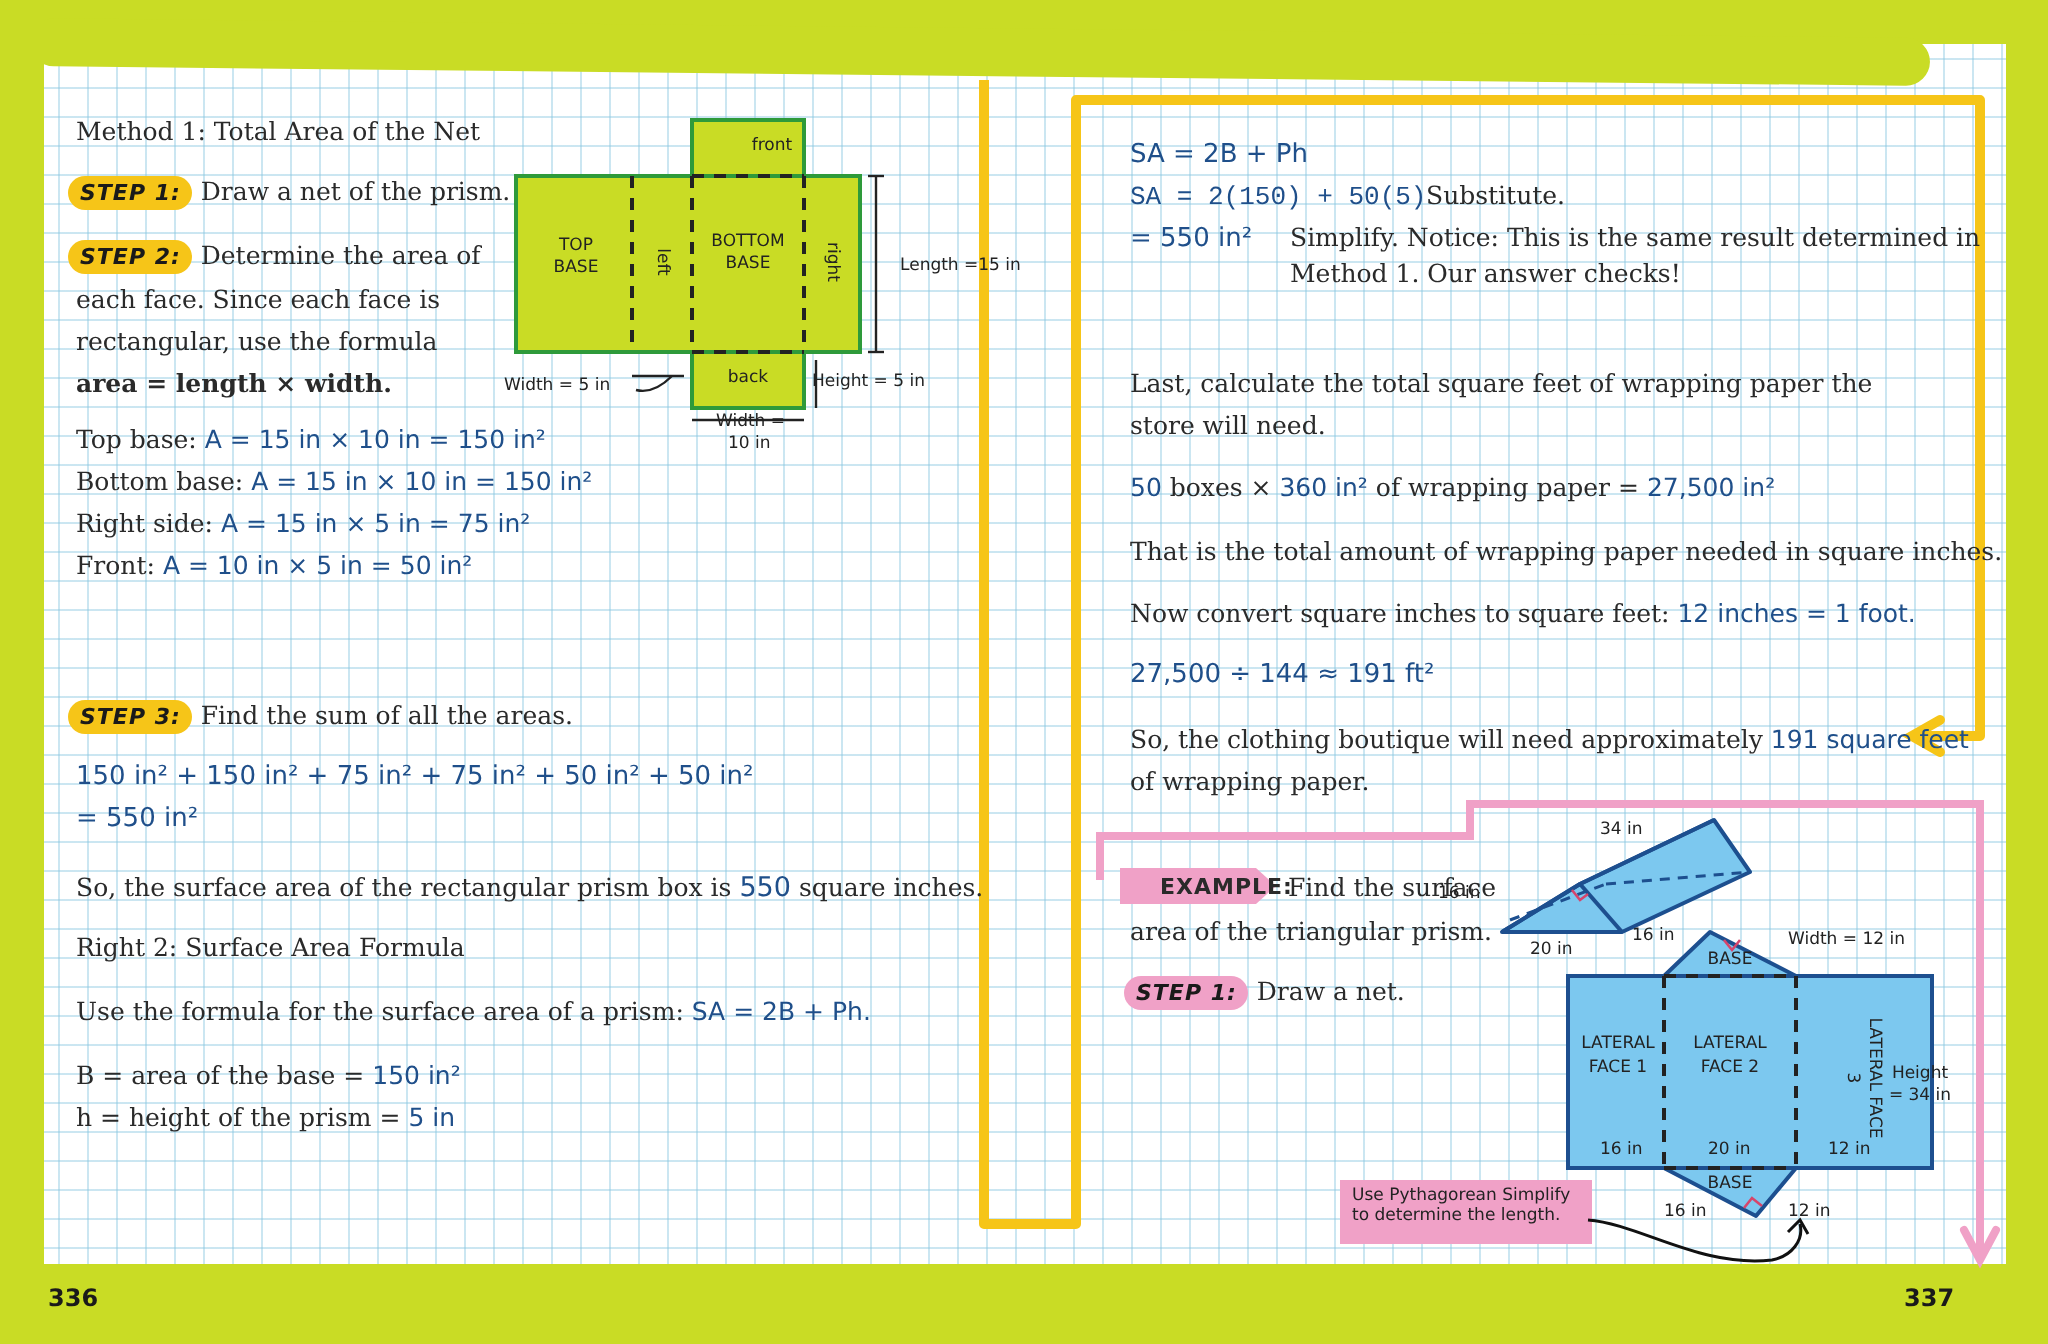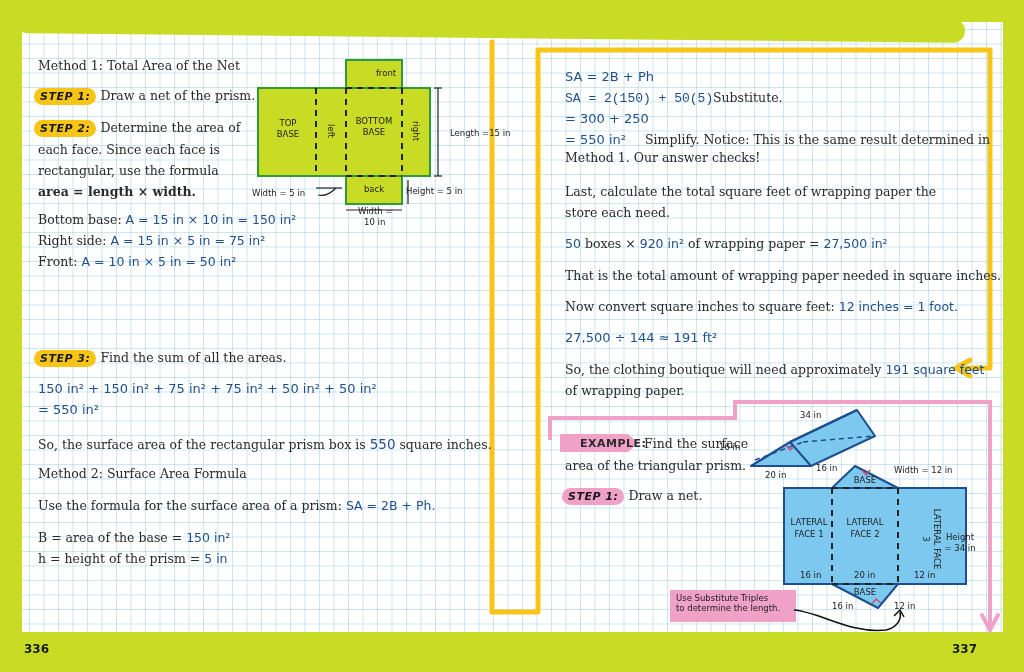--- a/index.html
+++ b/index.html
@@ -92,63 +92,63 @@
   <div class="abs net-label" style="left:154px;top:68px;width:24px;transform:rotate(90deg);">right</div>
   <div class="abs net-label" style="left:96px;top:126px;width:56px;">back</div>
   <div class="abs dimtxt" style="left:184px;top:70px;padding-left:16px;">Length =15 in</div>
   <div class="abs dimtxt" style="left:2px;top:130px;">Width = 5 in</div>
   <div class="abs dimtxt" style="left:156px;top:128px;">Height = 5 in</div>
   <div class="abs dimtxt" style="left:108px;top:148px;">Width =</div>
   <div class="abs dimtxt" style="left:114px;top:159px;">10 in</div>
 </div>
 
 <div class="abs" style="left:38px;top:212px;">
+  <div class="serif" style="height:21px;white-space:nowrap;"><span>Top base:</span> <span class="blue">A = 15 in × 10 in = 150 in²</span></div>
   <div class="serif" style="height:21px;white-space:nowrap;"><span>Bottom base:</span> <span class="blue">A = 15 in × 10 in = 150 in²</span></div>
   <div class="serif" style="height:21px;white-space:nowrap;"><span>Right side:</span> <span class="blue">A = 15 in × 5 in = 75 in²</span></div>
   <div class="serif" style="height:21px;white-space:nowrap;"><span>Front:</span> <span class="blue">A = 10 in × 5 in = 50 in²</span></div>
 </div>
 
 <div class="line serif" style="left:34px;top:350px;">
   <span class="pill pill-yellow">STEP 3:</span>
   <span>Find the sum of all the areas.</span>
 </div>
 <div class="line blue" style="left:38px;top:381px;font-size:13px;">150 in² + 150 in² + 75 in² + 75 in² + 50 in² + 50 in²</div>
 <div class="line blue" style="left:38px;top:402px;font-size:13px;">= 550 in²</div>
 
 <div class="line serif" style="left:38px;top:436px;">
   <span>So, the surface area of the rectangular prism box is </span><span class="blue" style="font-size:13.5px;">550</span><span> square inches.</span>
 </div>
 
 <div class="line serif" style="left:38px;top:466px;">
-  <span>Method 2:</span>
+  <span>Right 2:</span>
   <span>Surface Area Formula</span>
 </div>
 
 <div class="line serif" style="left:38px;top:498px;">
   <span>Use the formula for the surface area of a prism: </span><span class="blue">SA = 2B + Ph.</span>
 </div>
 
 <div class="abs" style="left:38px;top:530px;">
   <div class="serif" style="height:21px;white-space:nowrap;"><span>B = area of the base = </span><span class="blue">150 in²</span></div>
   <div class="serif" style="height:21px;white-space:nowrap;"><span>h = height of the prism = </span><span class="blue">5 in</span></div>
 </div>
 
 <div class="abs" style="left:565px;top:66px;">
   <div style="height:21px;white-space:nowrap;"><span class="blue" style="font-size:13px;">SA = 2B + Ph</span></div>
   <div style="height:21px;white-space:nowrap;"><span class="blue" style="font-size:13px;display:inline-block;width:148px;font-family:Liberation Mono, monospace;">SA = 2(150) + 50(5)</span><span class="serif">Substitute.</span></div>
-  <div style="height:21px;white-space:nowrap;"><span class="blue" style="font-size:13px;">= 300 + 250</span></div>
   <div style="height:21px;white-space:nowrap;"><span class="blue" style="font-size:13px;display:inline-block;width:80px;">= 550 in²</span><span class="serif">Simplify. Notice: This is the same result determined in</span></div>
-  <div class="serif" style="height:21px;white-space:nowrap;">Method 1. Our answer checks!</div>
+  <div class="serif" style="height:21px;padding-left:80px;white-space:nowrap;">Method 1. Our answer checks!</div>
 </div>
 
 <div class="line serif" style="left:565px;top:184px;">Last, calculate the total square feet of wrapping paper the</div>
-<div class="line serif" style="left:565px;top:205px;">store each need.</div>
+<div class="line serif" style="left:565px;top:205px;">store will need.</div>
 
 <div class="line serif" style="left:565px;top:236px;">
-  <span class="blue">50</span><span> boxes × </span><span class="blue">920 in²</span><span> of wrapping paper = </span><span class="blue">27,500 in²</span>
+  <span class="blue">50</span><span> boxes × </span><span class="blue">360 in²</span><span> of wrapping paper = </span><span class="blue">27,500 in²</span>
 </div>
 
 <div class="line serif" style="left:565px;top:268px;">That is the total amount of wrapping paper needed in square inches.</div>
 
 <div class="line serif" style="left:565px;top:299px;">
   <span>Now convert square inches to square feet: </span><span class="blue">12 inches = 1 foot.</span>
 </div>
 
 <div class="line blue" style="left:565px;top:330px;font-size:13px;">27,500 ÷ 144 ≈ 191 ft²</div>
 
@@ -207,19 +207,19 @@
   <div class="abs dimtxt" style="left:20px;top:114px;">16 in</div>
   <div class="abs dimtxt" style="left:74px;top:114px;">20 in</div>
   <div class="abs dimtxt" style="left:134px;top:114px;">12 in</div>
   <div class="abs net-label" style="left:62px;top:131px;width:46px;">BASE</div>
   <div class="abs dimtxt" style="left:164px;top:76px;width:32px;white-space:normal;text-align:center;line-height:11px;">Height = 34 in</div>
   <div class="abs dimtxt" style="left:52px;top:145px;">16 in</div>
   <div class="abs dimtxt" style="left:114px;top:145px;">12 in</div>
 </div>
 
 <div class="abs" style="left:670px;top:590px;width:126px;height:32px;background:#f0a1c7;padding:3px 6px;box-sizing:border-box;">
-  <div class="dimtxt">Use Substitute Triples</div>
+  <div class="dimtxt">Use Pythagorean Simplify</div>
   <div class="dimtxt">to determine the length.</div>
 </div>
 <svg class="abs" style="left:790px;top:600px;" width="120" height="40">
   <path d="M4 10 C30 12, 60 34, 96 30 C106 28, 112 20, 110 12" fill="none" stroke="#111" stroke-width="1.5"></path>
   <path d="M104 16 L110 10 L114 17" fill="none" stroke="#111" stroke-width="1.5"></path>
 </svg>
 
 </body></html>

